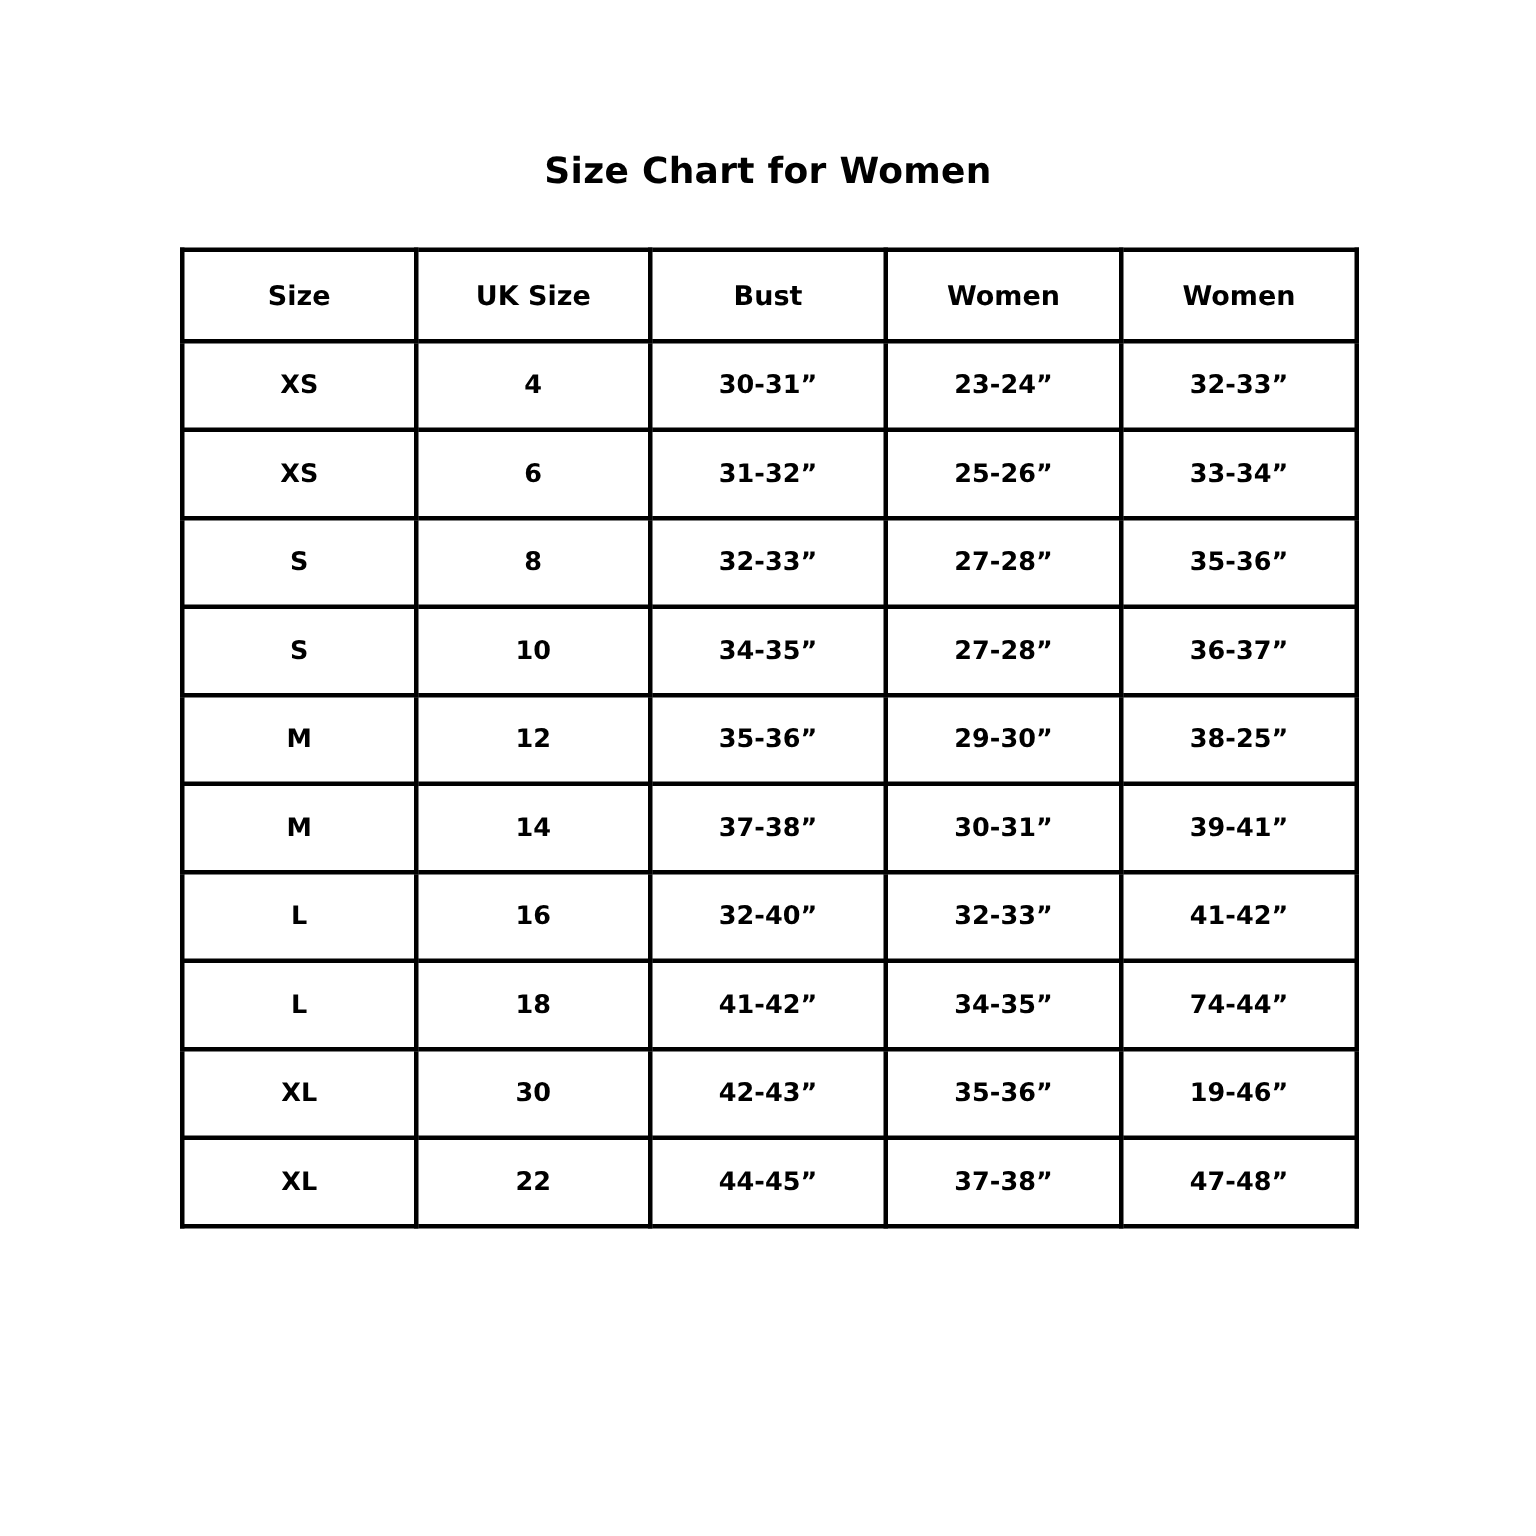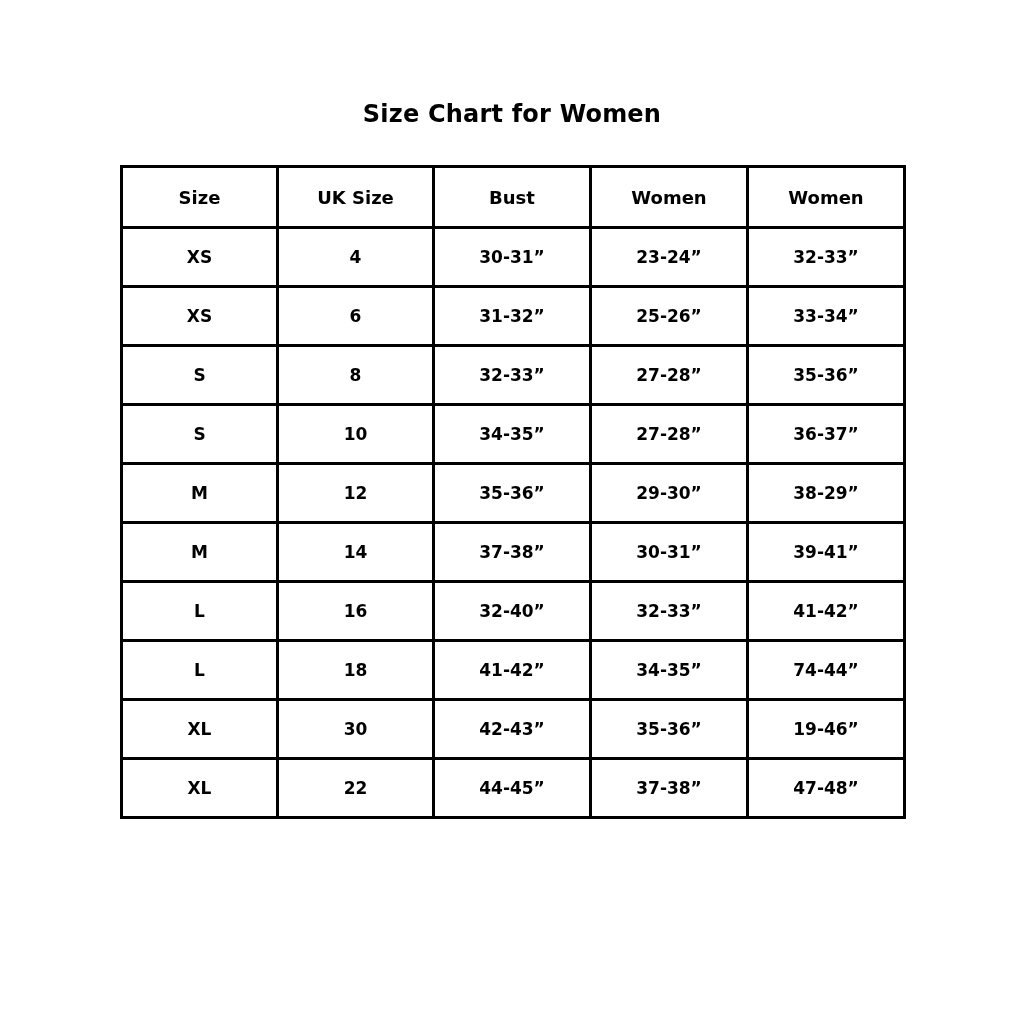--- a/index.html
+++ b/index.html
@@ -114,21 +114,21 @@
           <td>10</td>
           <td>34-35”</td>
           <td>27-28”</td>
           <td>36-37”</td>
         </tr>
         <tr>
           <td>M</td>
           <td>12</td>
           <td>35-36”</td>
           <td>29-30”</td>
-          <td>38-29”</td>
+          <td>38-25”</td>
         </tr>
         <tr>
           <td>M</td>
           <td>14</td>
           <td>37-38”</td>
           <td>30-31”</td>
           <td>39-41”</td>
         </tr>
         <tr>
           <td>L</td>

